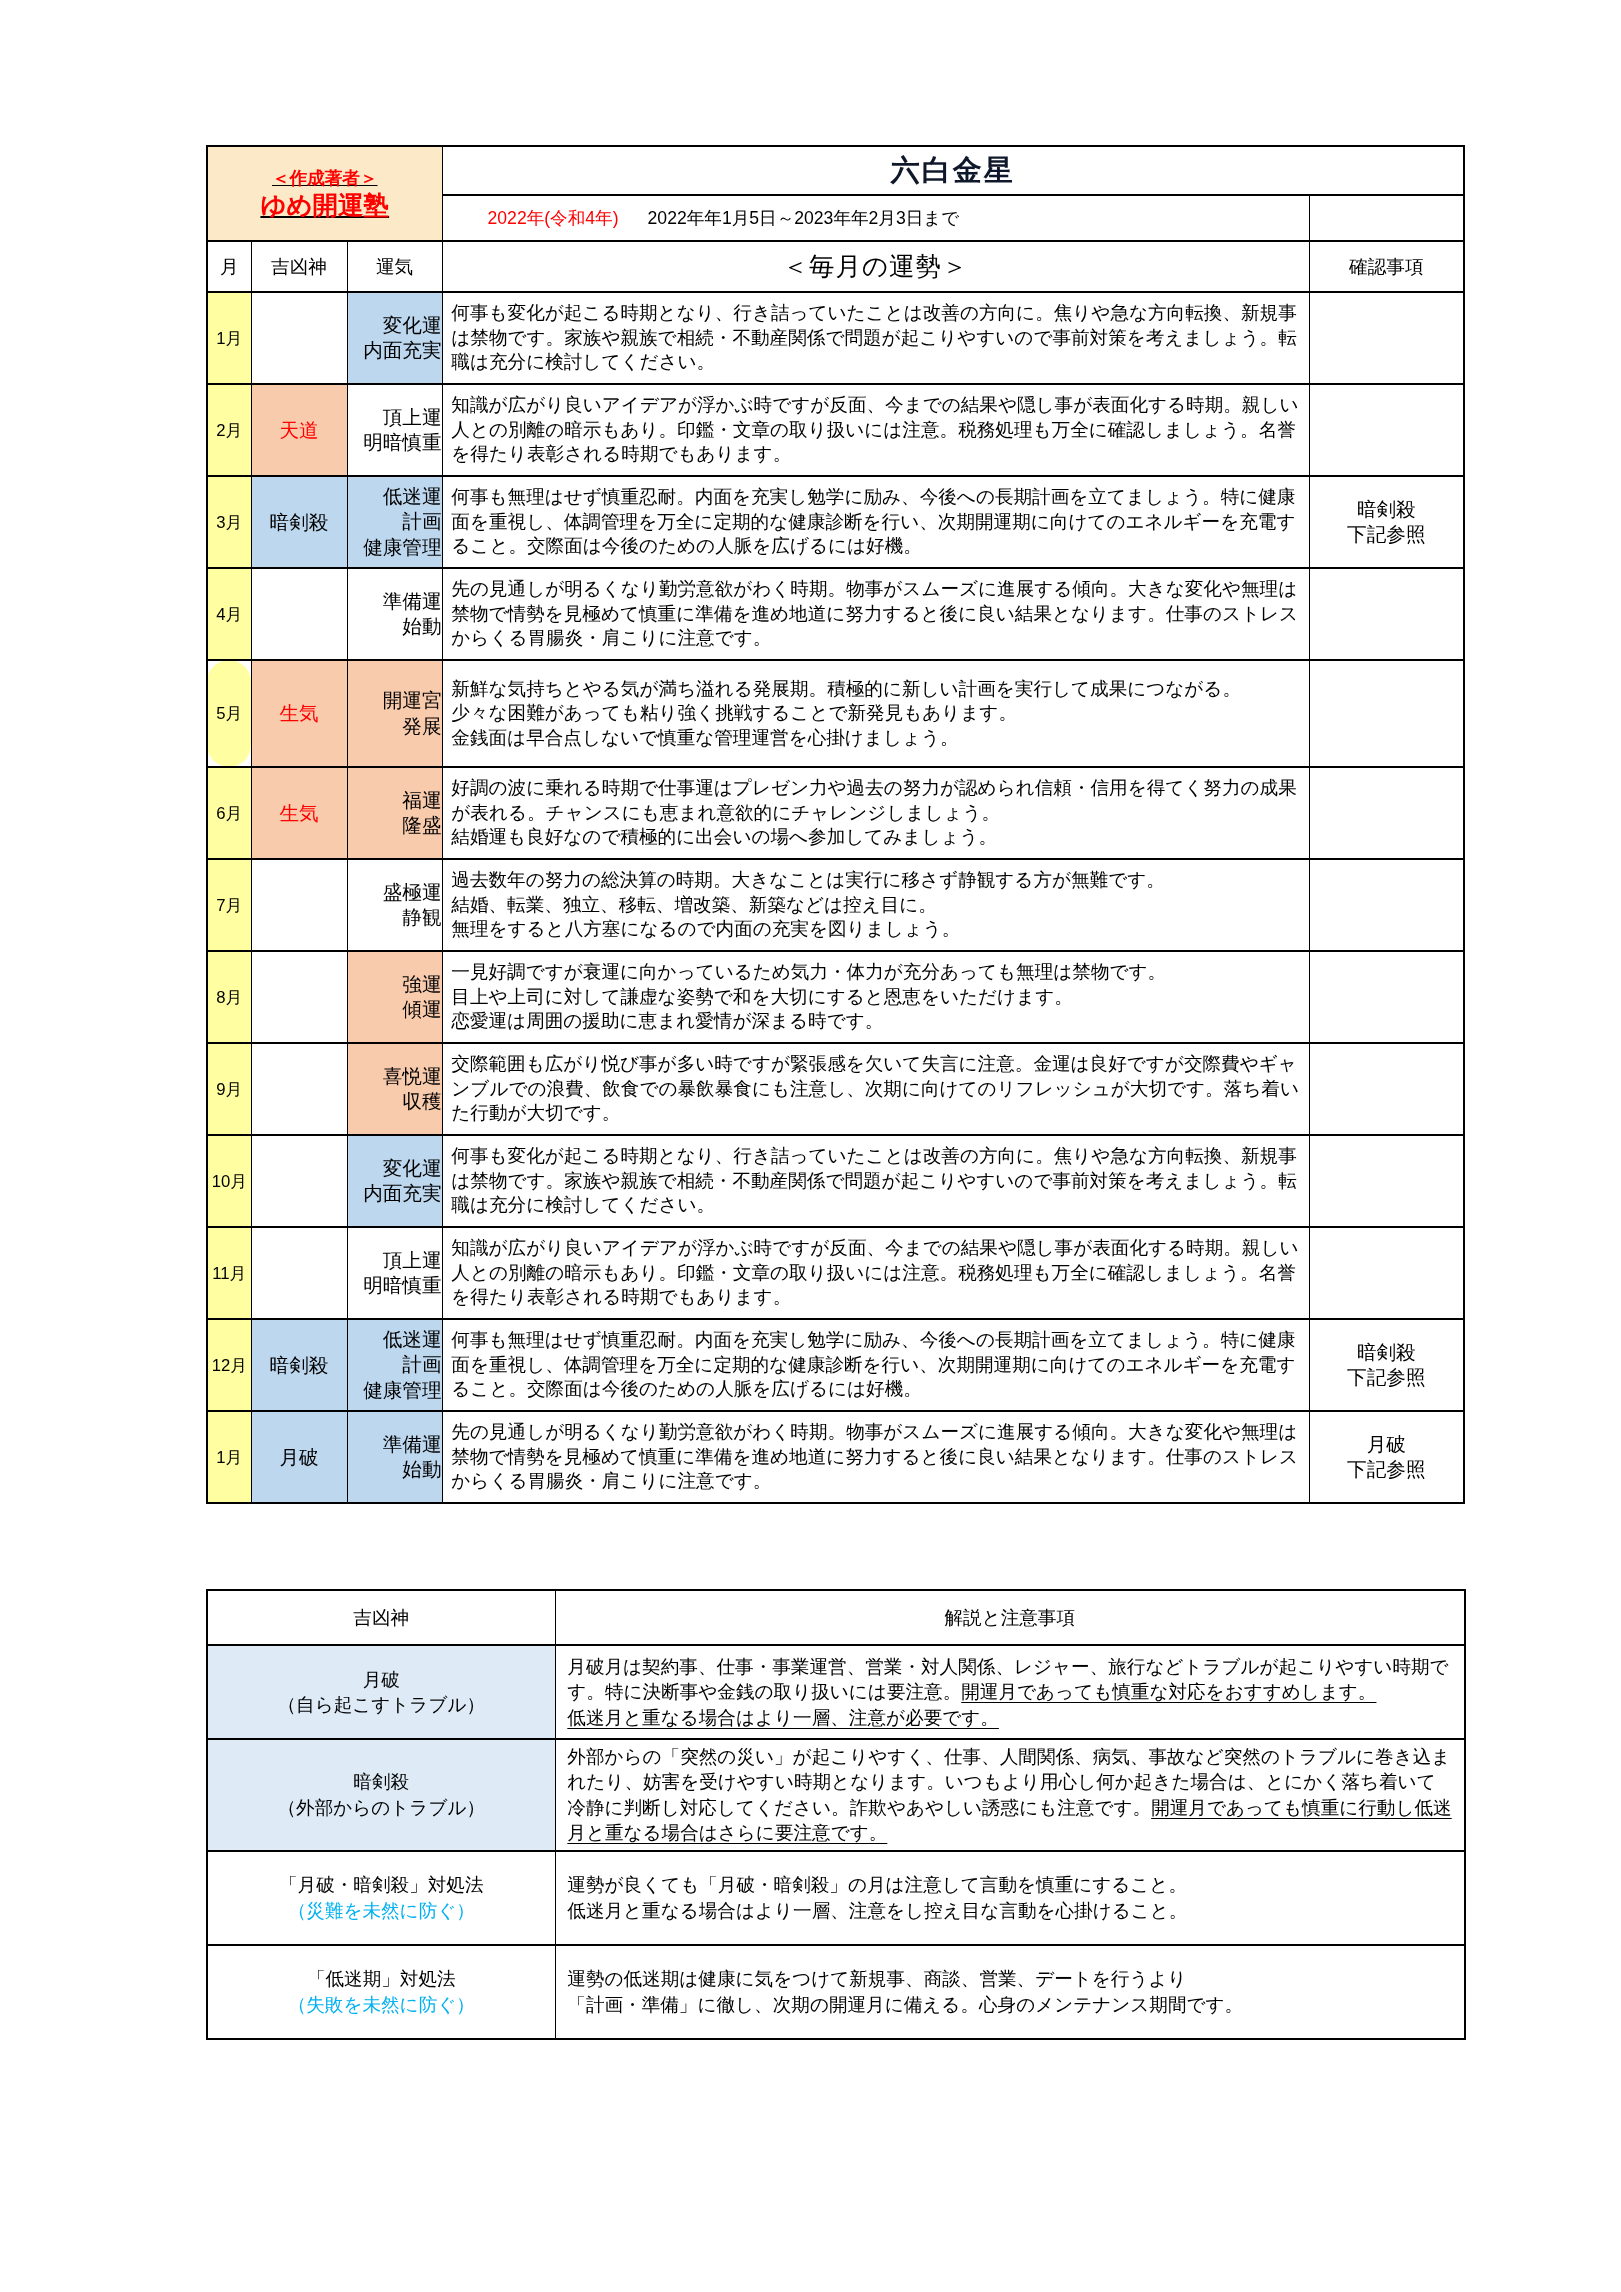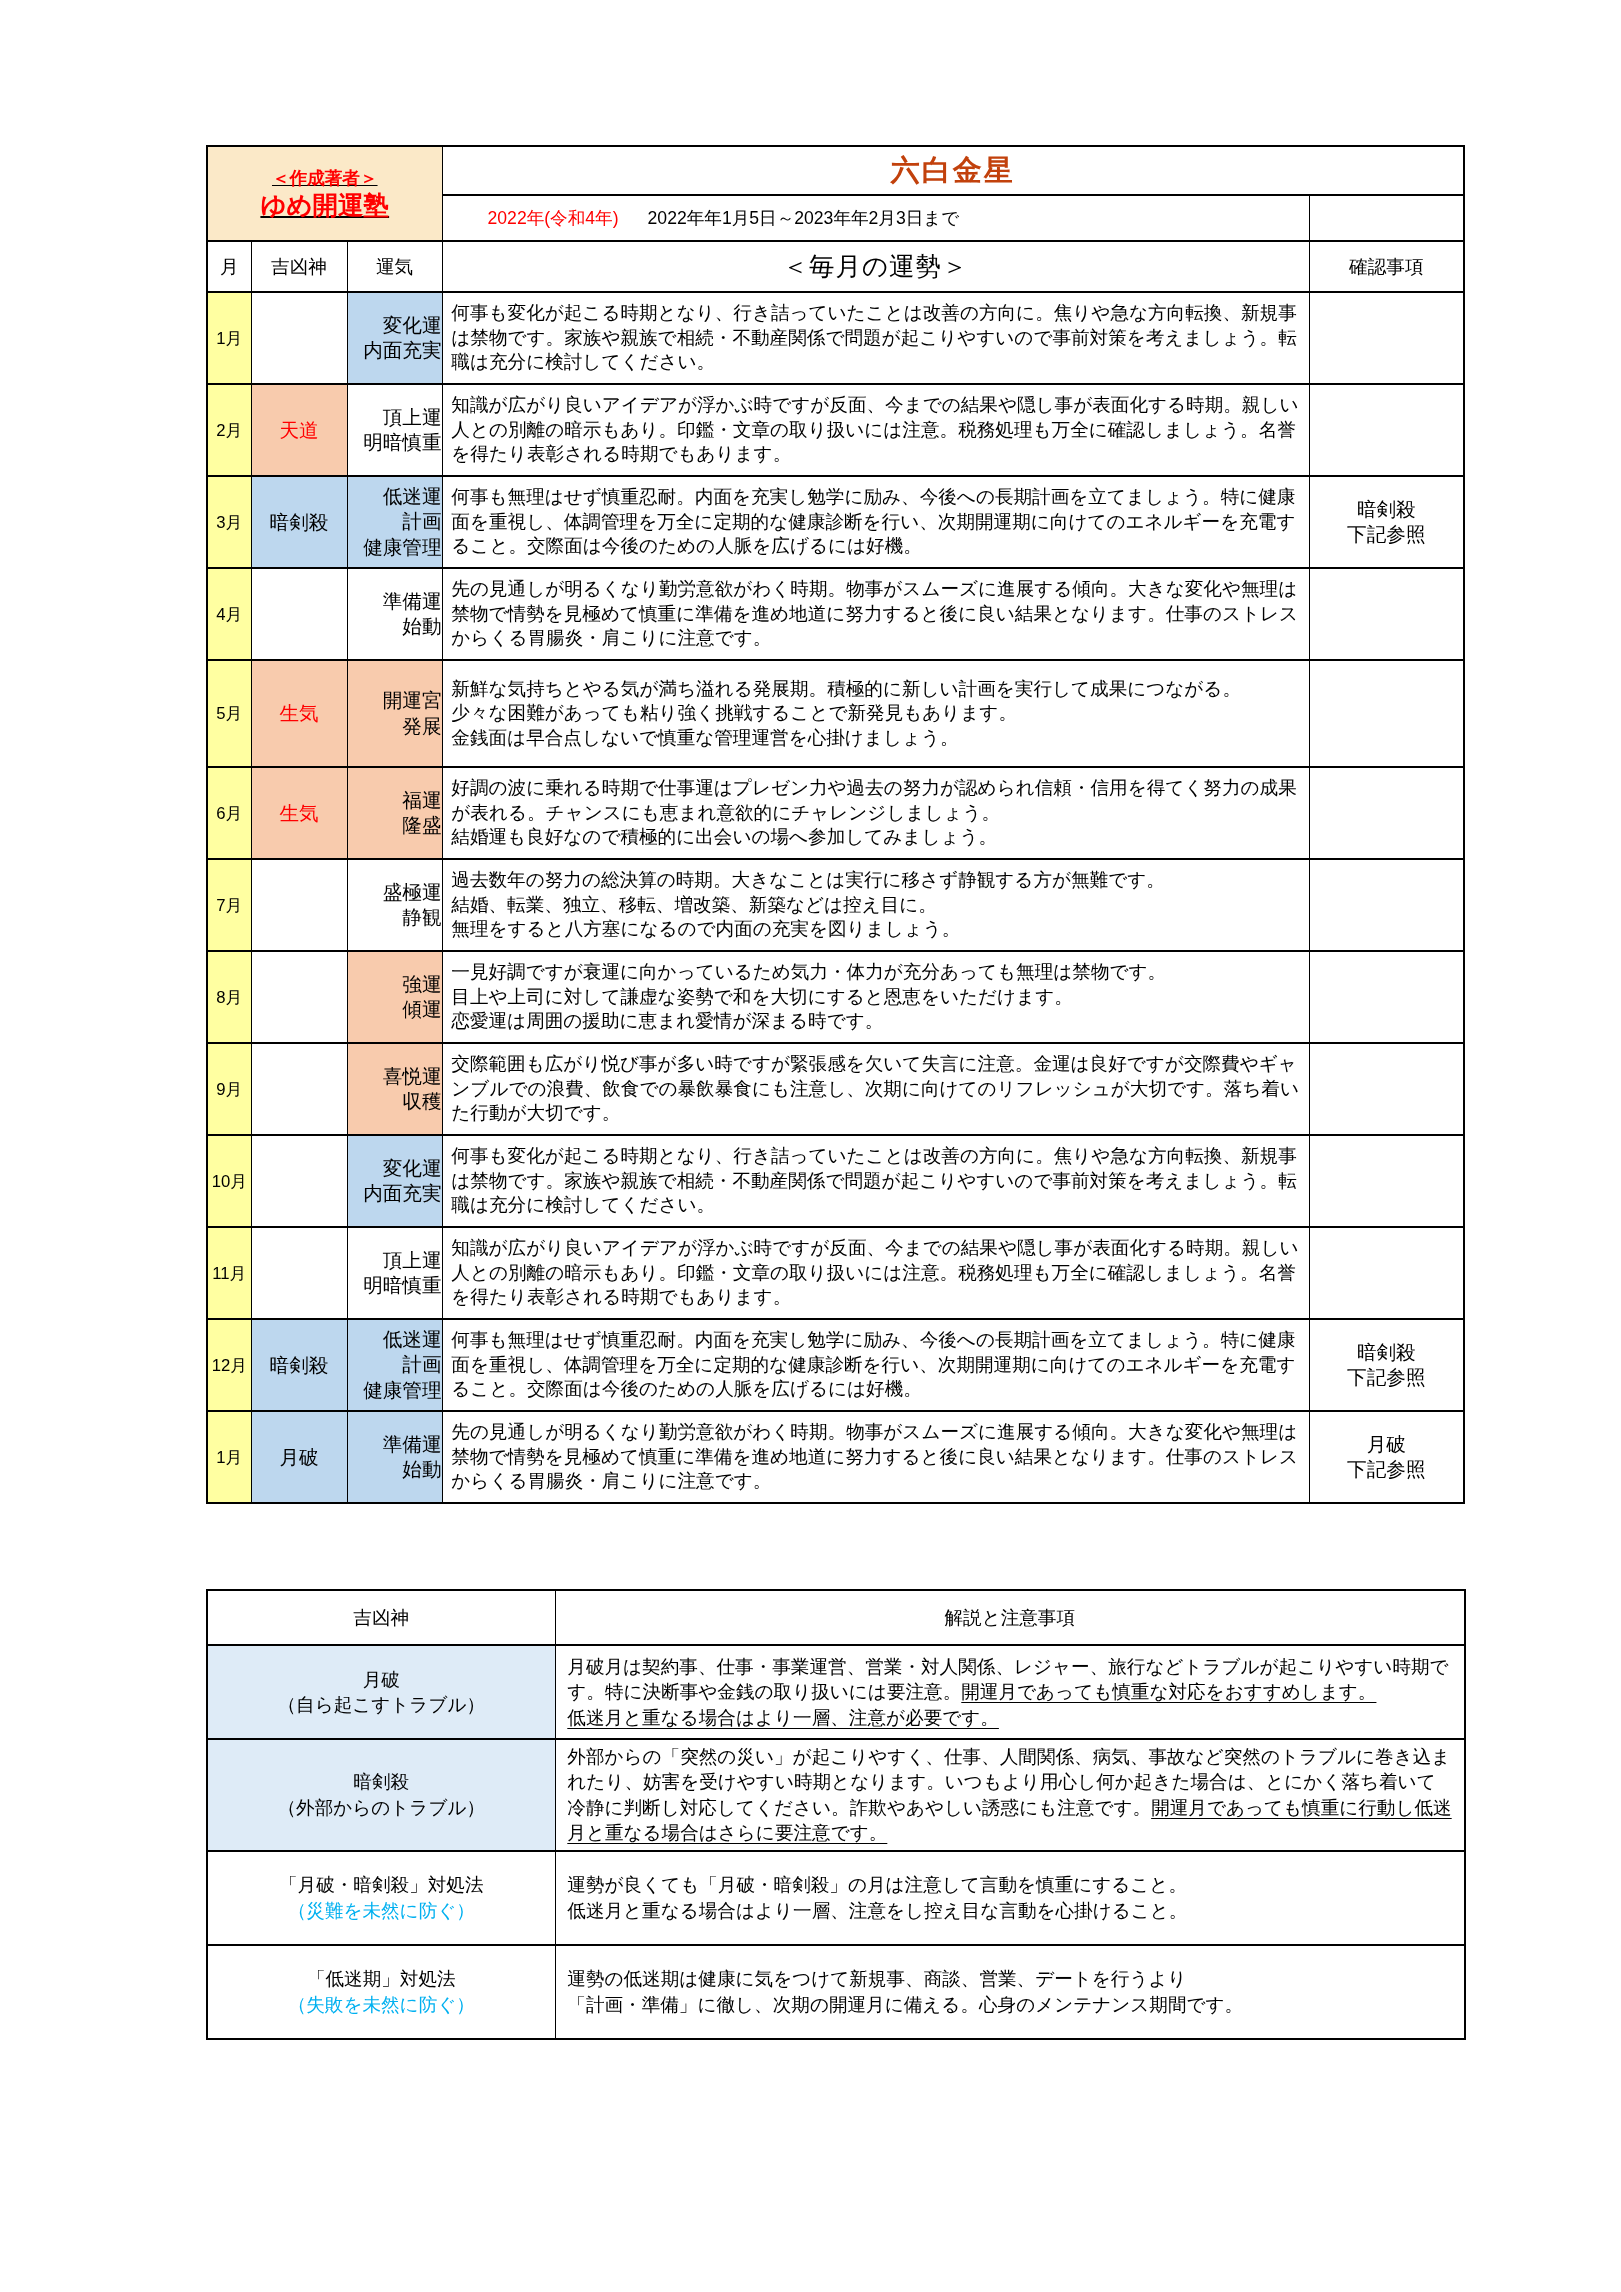--- a/index.html
+++ b/index.html
@@ -15,39 +15,39 @@
   td,th{border:1px solid #000;border-top:2px solid #000;border-bottom:2px solid #000;
         vertical-align:middle;padding:2px 3.9px;font-weight:normal;}
   table.main,table.notes{border:2.9px solid #000;}
   
   .bg-cream{background:#FBE9C8;text-decoration:underline;}
   .bg-yellow{background:#FFFFA1;}
   .bg-peach{background:#F8CBAD;}
   .bg-blue{background:#BDD7EE;}
   .bg-lblue{background:#DEEBF7;}
   .t-red{color:#FF0000;}
-  .t-gold{color:#c2410c;}
+  .t-gold{color:#0f172a;}
   .t-blue{color:#00B0F0;}
   
   .author{ text-align:center;padding:3.9px 0;}
   .author-label{font-size:17.6px;font-weight:bold;line-height:23.5px;}
   .author-name{font-size:25.5px;font-weight:bold;line-height:29px;}
   .star{height:43px;text-align:center;font-size:29px;font-weight:bold;letter-spacing:2px;}
   .date-cell{height:40px;font-size:17.6px;padding-left:45px;}
   .date-cell .sp{display:inline-block;width:29px;}
   .hdr{height:45px;text-align:center;font-size:18.6px;}
   .hdr-big{font-size:25.5px;letter-spacing:1px;}
   
   .pre{white-space:pre-line;}
   td.m{height:90px;text-align:center;font-size:16.7px;padding:0;}
   td.g{text-align:center;font-size:19.6px;padding:17px;}
   td.l{text-align:right;font-size:19.6px;line-height:25.5px;padding:0;}
   td.f{font-size:18.6px;line-height:24.5px;padding:3.9px 8.8px;}
   td.n{text-align:center;font-size:19.6px;line-height:25.5px;padding:0;}
-  tr.tall td.m{height:105px;}
+  tr.tall td.m{height:105px;border-radius:22px;}
   
   .notes .hcell{height:49px;text-align:center;font-size:18.6px;}
   .notes td.title{height:92px;text-align:center;font-size:18.6px;line-height:25.5px;padding:0;}
   .notes td.body{font-size:18.6px;line-height:25.5px;padding:3.9px 11.8px;}
   .notes u{text-decoration:underline;text-underline-offset:3.9px;}
 </style>
 </head>
 <body>
 
 <div class="sheet">

